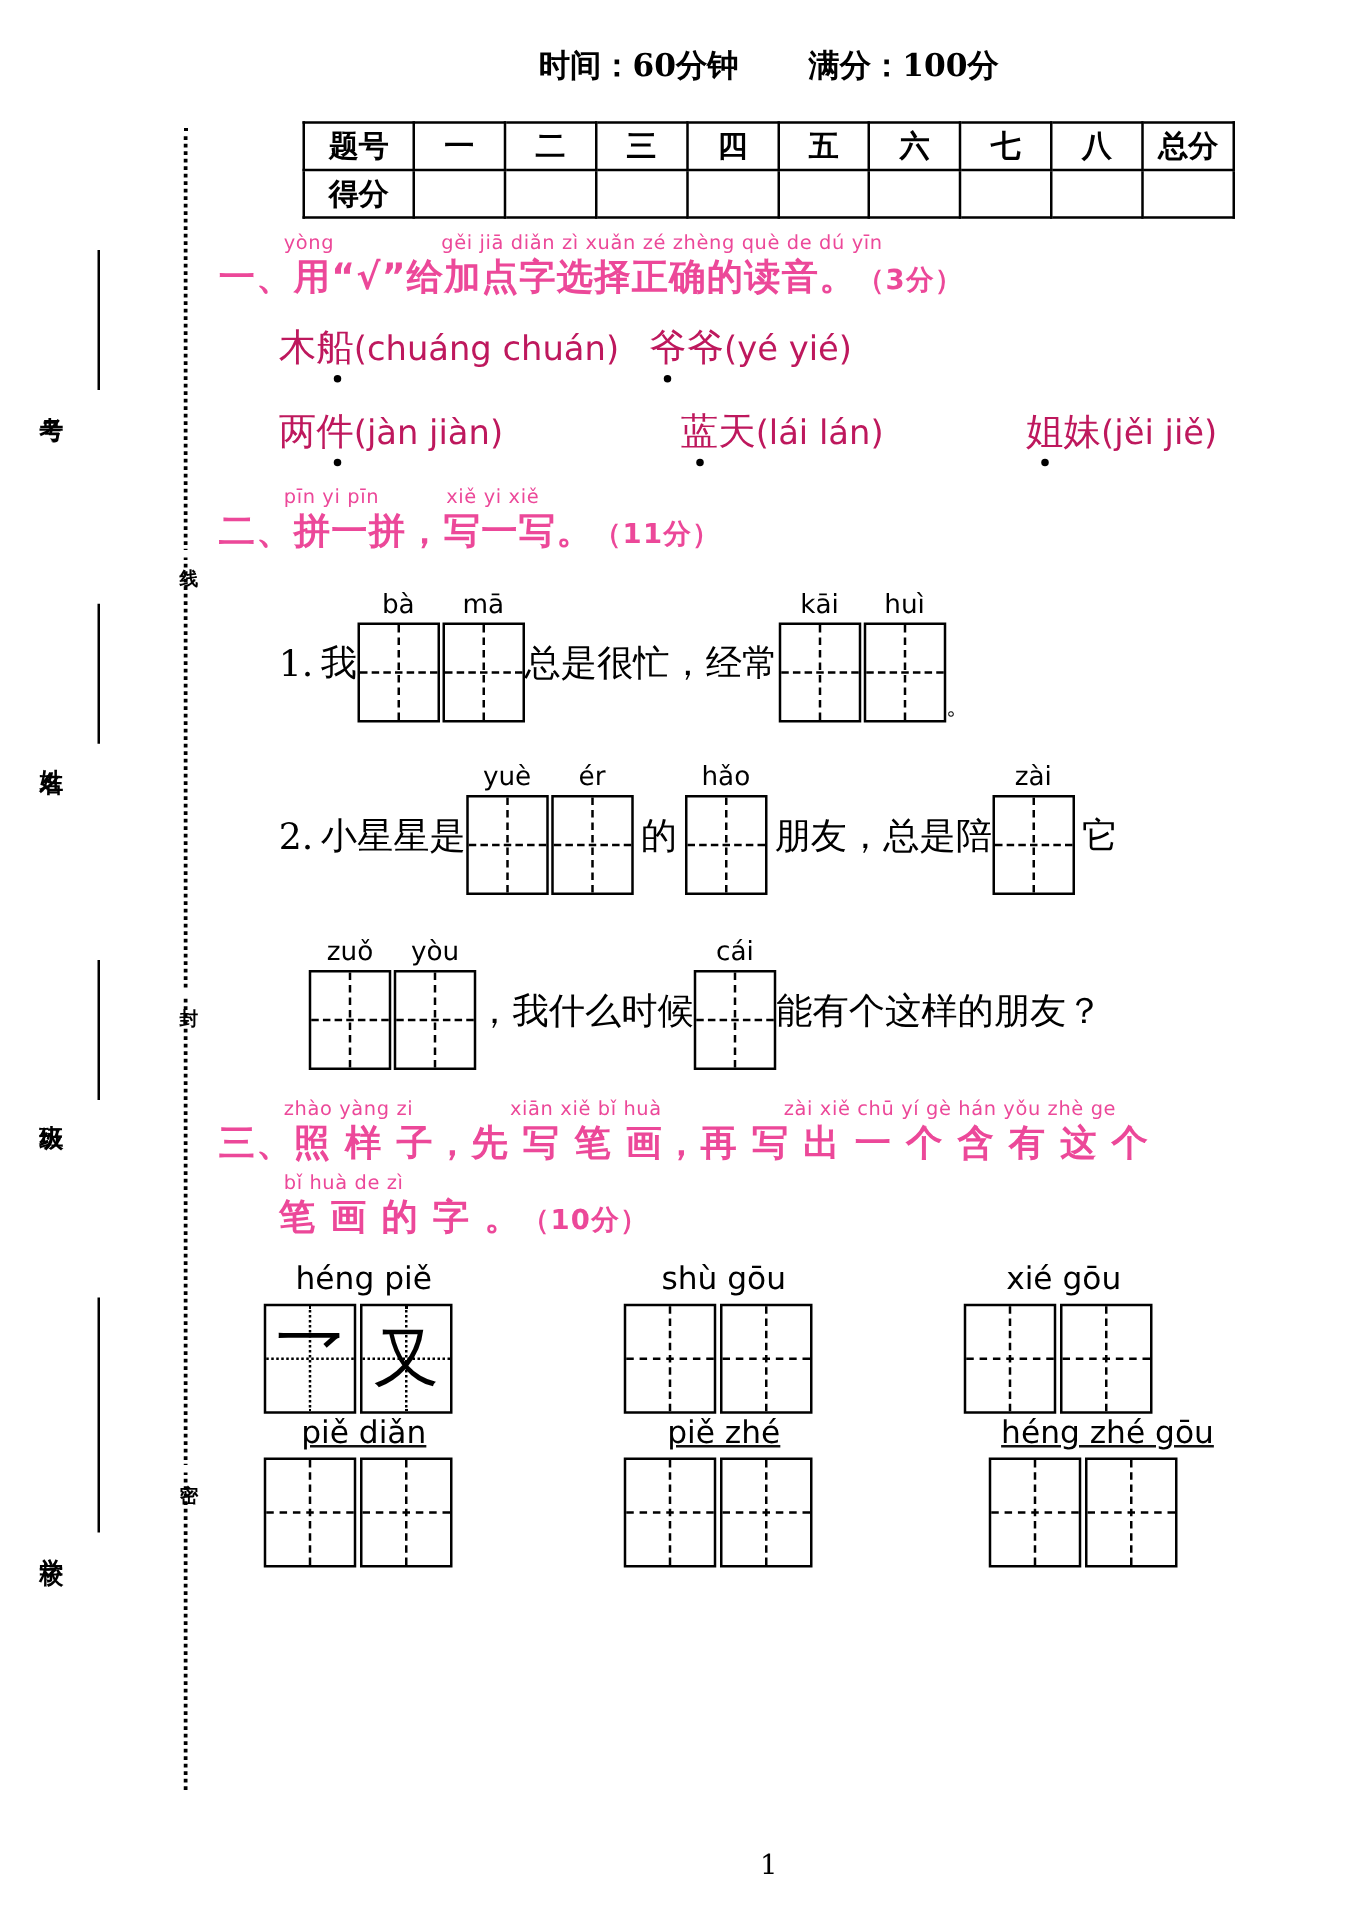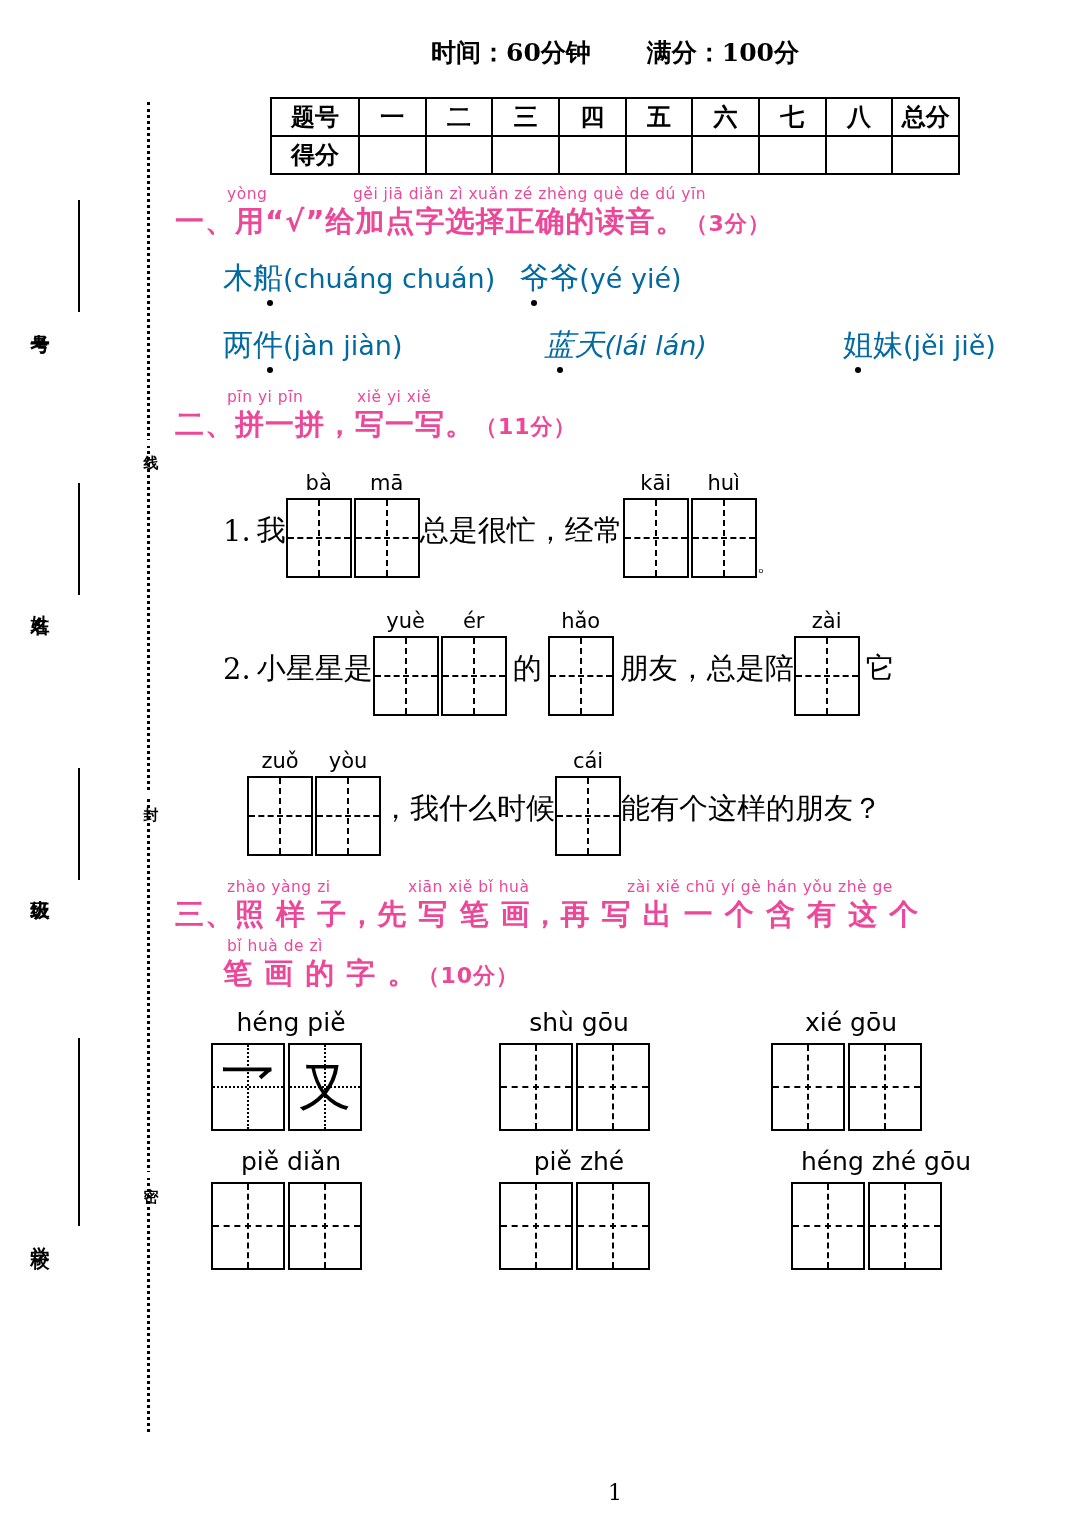--- a/index.html
+++ b/index.html
@@ -73,21 +73,21 @@
     font-size:25px;
     margin-top:36px;
     color:#000;
   }
   .subtitle .gap { display:inline-block; width:56px; }
 
   
   table.score {
     border-collapse:collapse;
     margin:28px auto 0 auto;
-    width:690px;
+    width:746px;
     table-layout:fixed;
   }
   table.score td {
     border:2.5px solid #000;
     height:38px;
     text-align:center;
     vertical-align:middle;
     font-family:"DejaVu Serif", serif;
     font-weight:bold;
     font-size:24px;
@@ -116,21 +116,21 @@
     white-space:nowrap;
     top:-19px;
   }
   .qhead .pts { font-size:22px; }
 
   
   .q1row {
     display:flex;
     font-family:"DejaVu Serif", serif;
     font-size:30px;
-    color:#0369a1;
+    color:#be185d;
     white-space:nowrap;
     margin-top:16px;
   }
   .q1item { position:relative; }
   .q1item .dot {
     position:absolute;
     width:6px; height:6px;
     border-radius:50%;
     background:#000;
     bottom:-7px;
@@ -300,21 +300,21 @@
         <span class="hz">爷爷</span><span class="pyopt">(<span>yé yié</span>)</span>
         <span class="dot" style="left:12px;"></span>
       </div>
     </div>
 
     <div class="q1row" style="margin-left:48px; margin-top:26px;gap:36px;">
       <div class="q1item" style="margin-right:106px;">
         <span class="hz">两件</span><span class="pyopt">(<span>jàn jiàn</span>)</span>
         <span class="dot" style="left:44px;"></span>
       </div>
-      <div class="q1item" style="margin-right:100px;font-style:italic;">
+      <div class="q1item" style="margin-right:78px;">
         <span class="hz">蓝天</span><span class="pyopt">(<span>lái lán</span>)</span>
         <span class="dot" style="left:12px;"></span>
       </div>
       <div class="q1item">
         <span class="hz">姐妹</span><span class="pyopt">(<span>jěi jiě</span>)</span>
         <span class="dot" style="left:12px;"></span>
       </div>
     </div>
   </div>
 
@@ -424,21 +424,21 @@
         </div>
         <div class="strokecell" style="width:260px;">
           <div class="label" style="width:160px;">xié gōu</div>
           <div class="boxes">
             <span class="gridbox"></span>
             <span class="gridbox"></span>
           </div>
         </div>
       </div>
 
-      <div class="strokerow" style="margin-left:36px; margin-top:16px;">
+      <div class="strokerow" style="margin-left:36px; text-decoration:underline;">
         <div class="strokecell" style="width:288px;">
           <div class="label" style="width:160px;">piě diǎn</div>
           <div class="boxes">
             <span class="gridbox"></span>
             <span class="gridbox"></span>
           </div>
         </div>
         <div class="strokecell" style="width:292px;">
           <div class="label" style="width:160px;">piě zhé</div>
           <div class="boxes">

